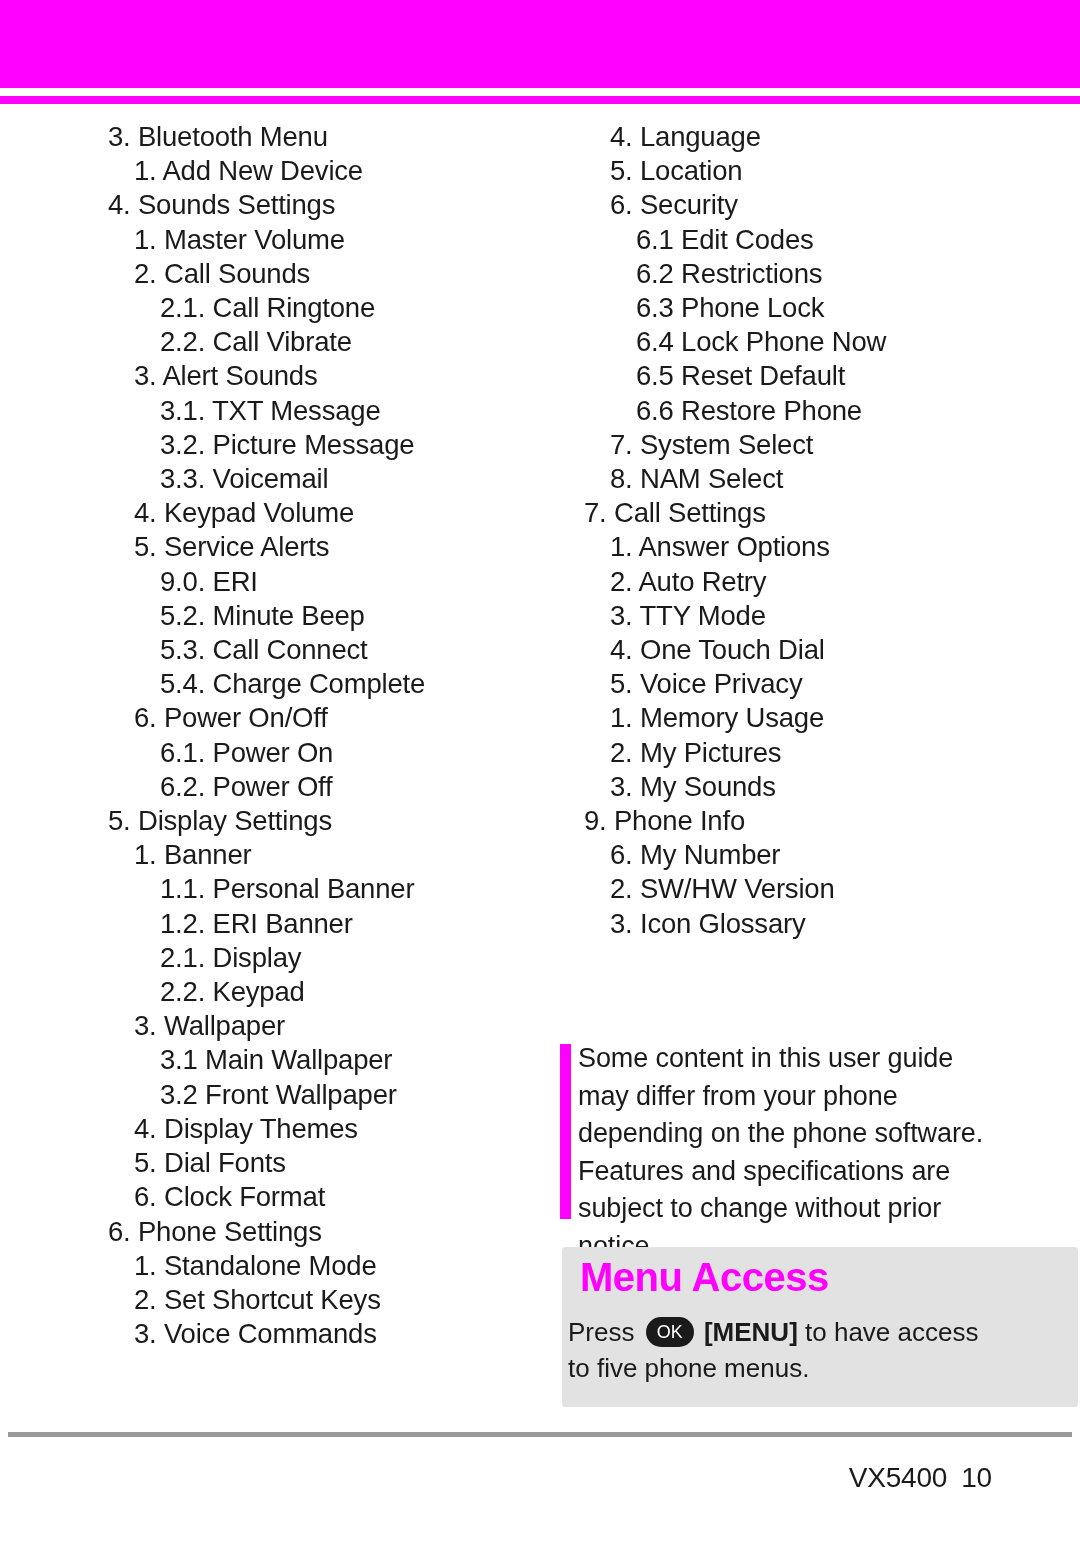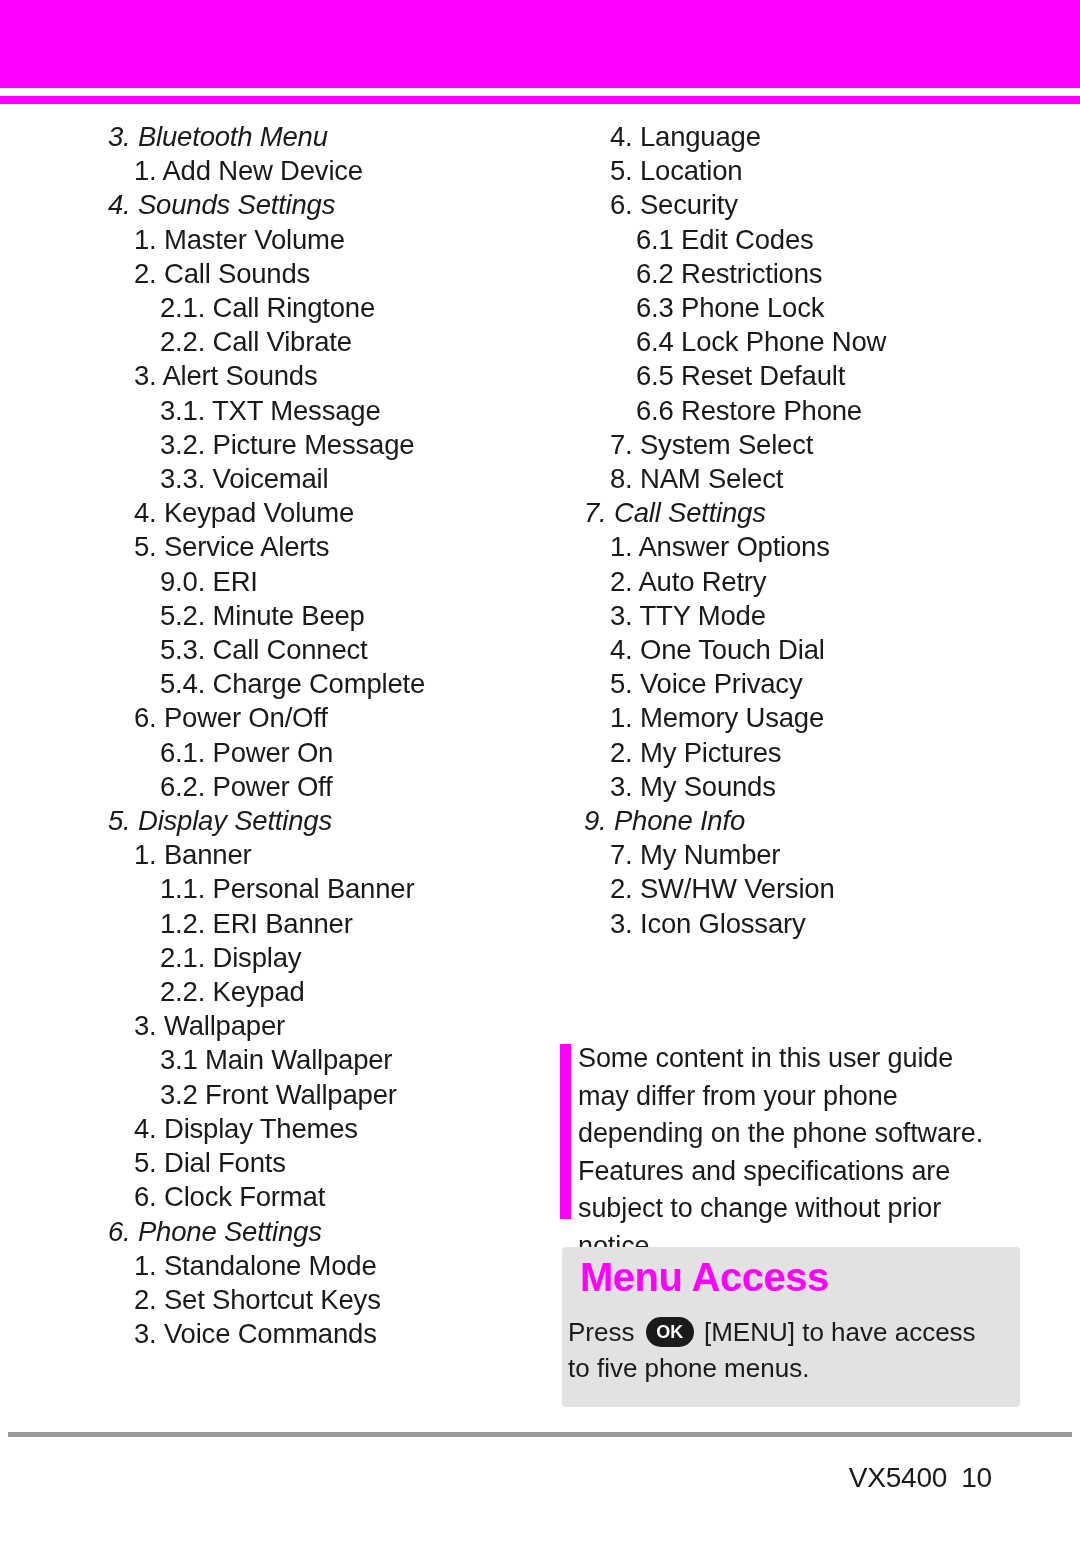--- a/index.html
+++ b/index.html
@@ -41,21 +41,21 @@
   .col-right { left: 560px; width: 470px; }
 
   .toc-line {
     font-size: 27.5px;
     line-height: 34.2px;
     color: #1a1a1a;
     white-space: nowrap;
     letter-spacing: -0.2px;
   }
   
-  .lvl1 { padding-left: 12px; font-style: italic; }
+  .lvl1 { padding-left: 12px; }
   .lvl2 { padding-left: 38px; }
   .lvl3 { padding-left: 64px; }
 
   
   .col-right .lvl1 { padding-left: 24px; }
   .col-right .lvl2 { padding-left: 50px; }
   .col-right .lvl3 { padding-left: 76px; }
 
   .note-box {
     position: absolute;
@@ -75,21 +75,21 @@
     font-size: 27px;
     line-height: 37.5px;
     color: #1a1a1a;
     letter-spacing: -0.1px;
   }
 
   .menu-access-box {
     position: absolute;
     left: 562px;
     top: 1127px;
-    width: 458px;
+    width: 516px;
     height: 160px;
     background: #e2e2e2;
     border-radius: 4px;
   }
   .menu-access-title {
     position: absolute;
     left: 18px;
     top: 8px;
     font-size: 40px;
     font-weight: bold;
@@ -106,28 +106,28 @@
     color: #1a1a1a;
   }
   .ok-badge {
     display: inline-block;
     width: 48px;
     height: 30px;
     border-radius: 15px;
     background: #1a1a1a;
     color: #ffffff;
     font-size: 18px;
-    font-weight: bold;
+    font-weight: normal;
     text-align: center;
     line-height: 30px;
     vertical-align: middle;
     margin: 0 3px 4px 4px;
     letter-spacing: 0px;
   }
-  .bold-inline { font-weight: normal; margin-top: 16px; }
+  .bold-inline { font-weight: bold; margin-top: 16px; }
 
   .bottom-rule {
     position: absolute;
     left: 8px;
     top: 1432px;
     width: 1064px;
     height: 5px;
     background: #9a9a9a;
   }
   .footer {
@@ -201,21 +201,21 @@
       <div class="toc-line lvl1">7. Call Settings</div>
       <div class="toc-line lvl2">1. Answer Options</div>
       <div class="toc-line lvl2">2. Auto Retry</div>
       <div class="toc-line lvl2">3. TTY Mode</div>
       <div class="toc-line lvl2">4. One Touch Dial</div>
       <div class="toc-line lvl2">5. Voice Privacy</div>
       <div class="toc-line lvl2">1. Memory Usage</div>
       <div class="toc-line lvl2">2. My Pictures</div>
       <div class="toc-line lvl2">3. My Sounds</div>
       <div class="toc-line lvl1">9. Phone Info</div>
-      <div class="toc-line lvl2">7. My Number</div>
+      <div class="toc-line lvl2">6. My Number</div>
       <div class="toc-line lvl2">2. SW/HW Version</div>
       <div class="toc-line lvl2">3. Icon Glossary</div>
     </div>
 
   <div class="note-box">
     <div class="note-bar"></div>
     <div class="note-text">Some content in this user guide may differ from your phone depending on the phone software. Features and specifications are subject to change without prior notice.</div>
   </div>
 
   <div class="menu-access-box">

